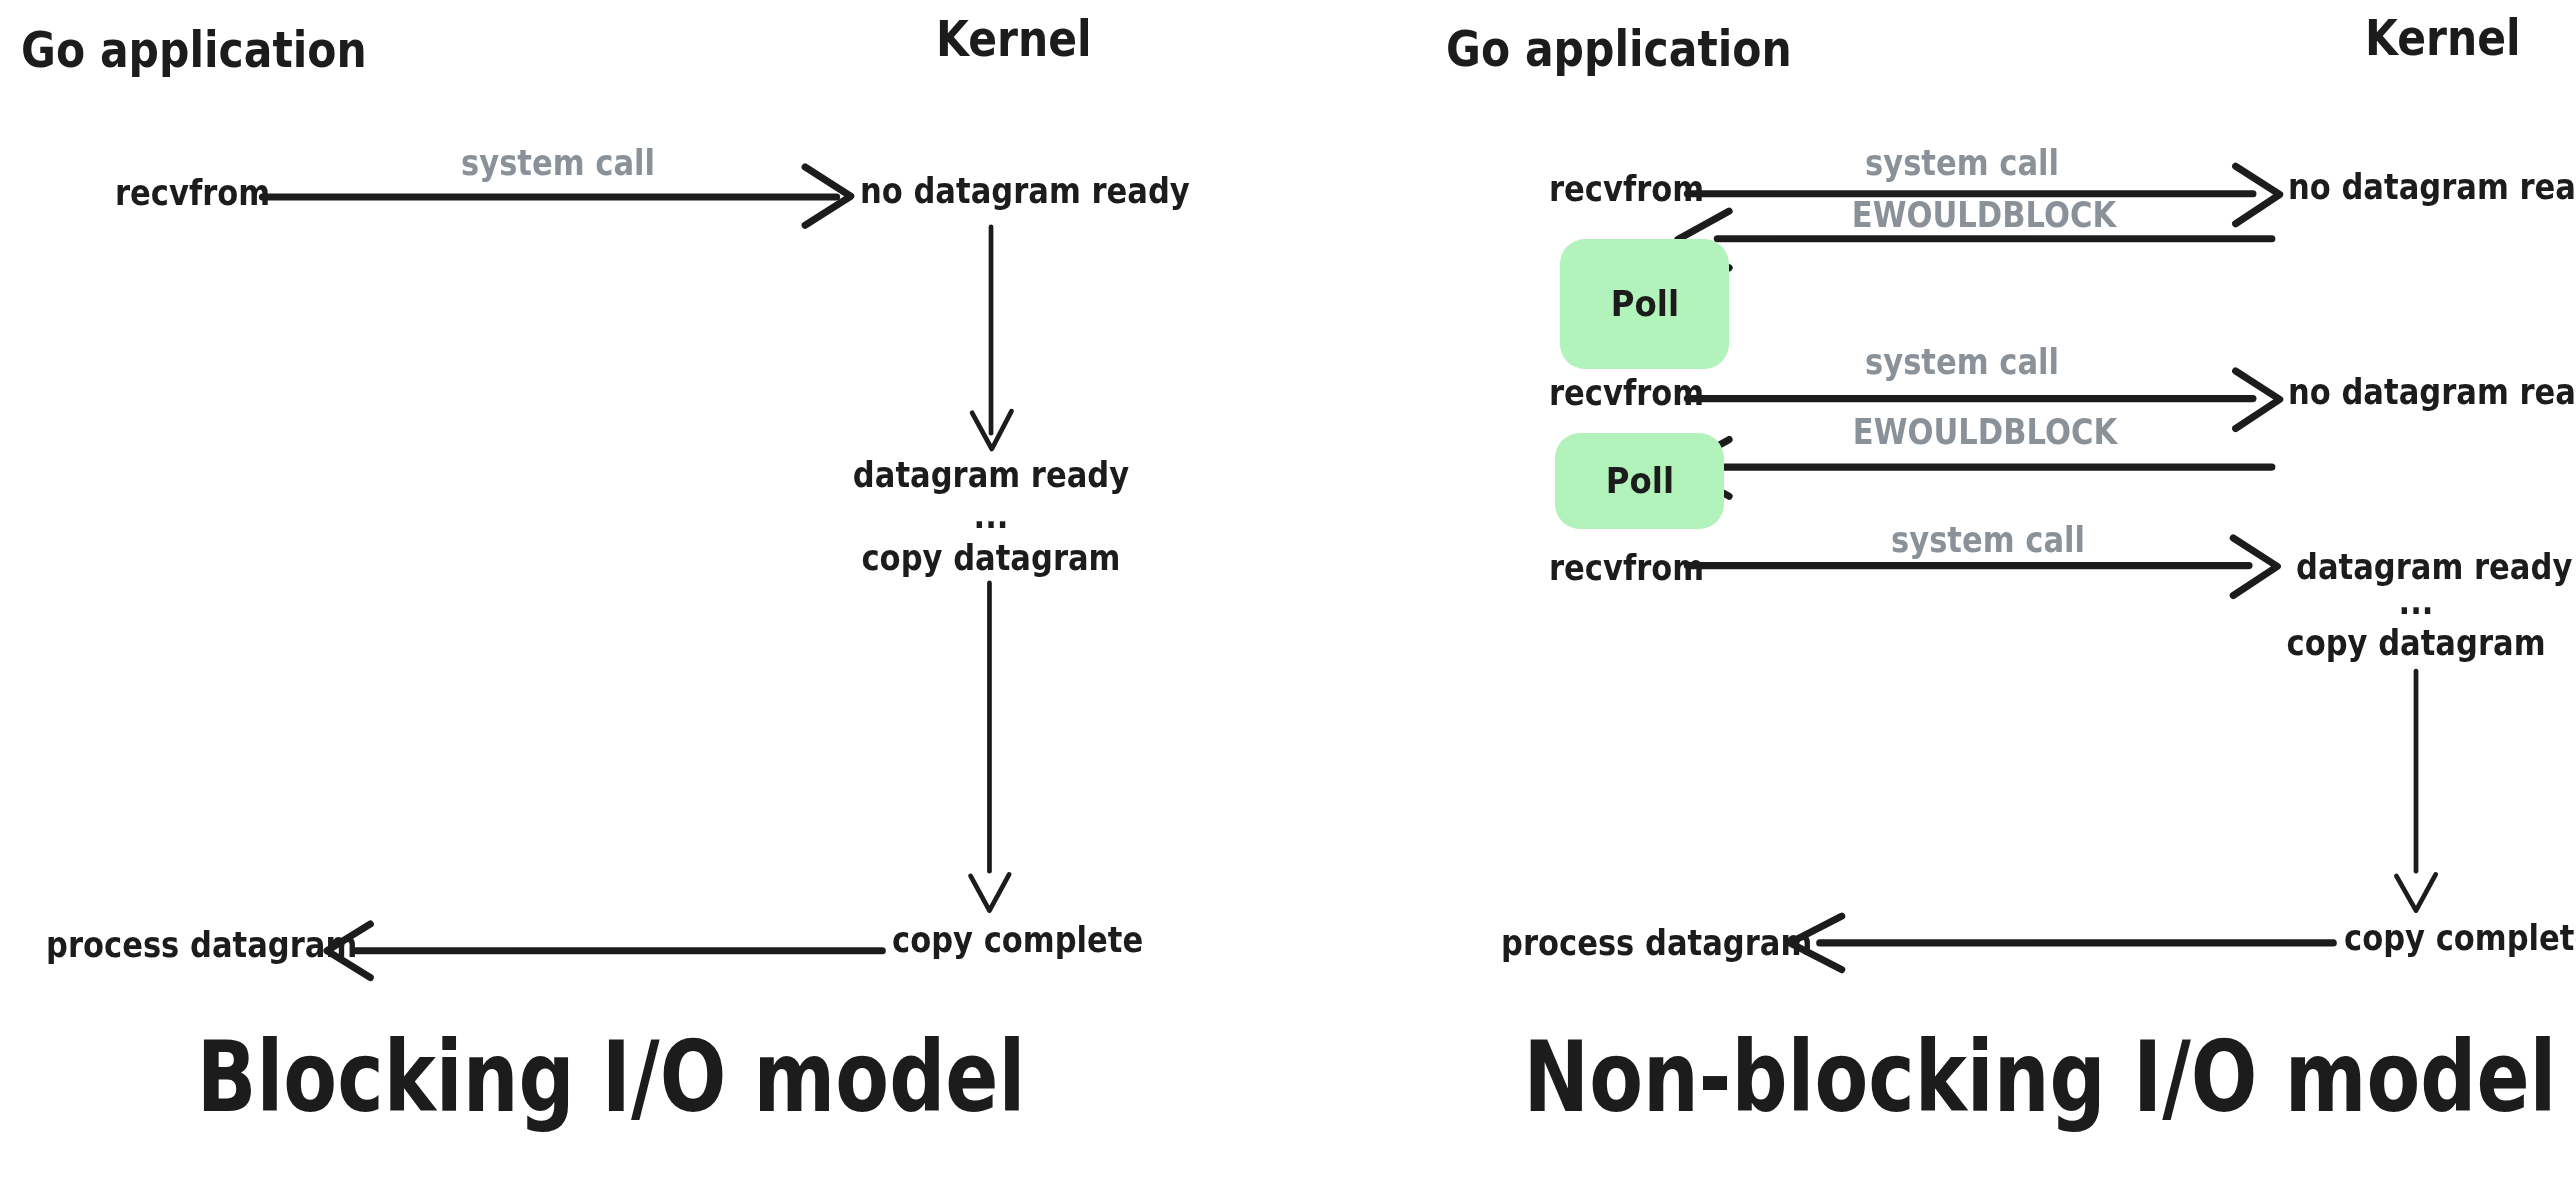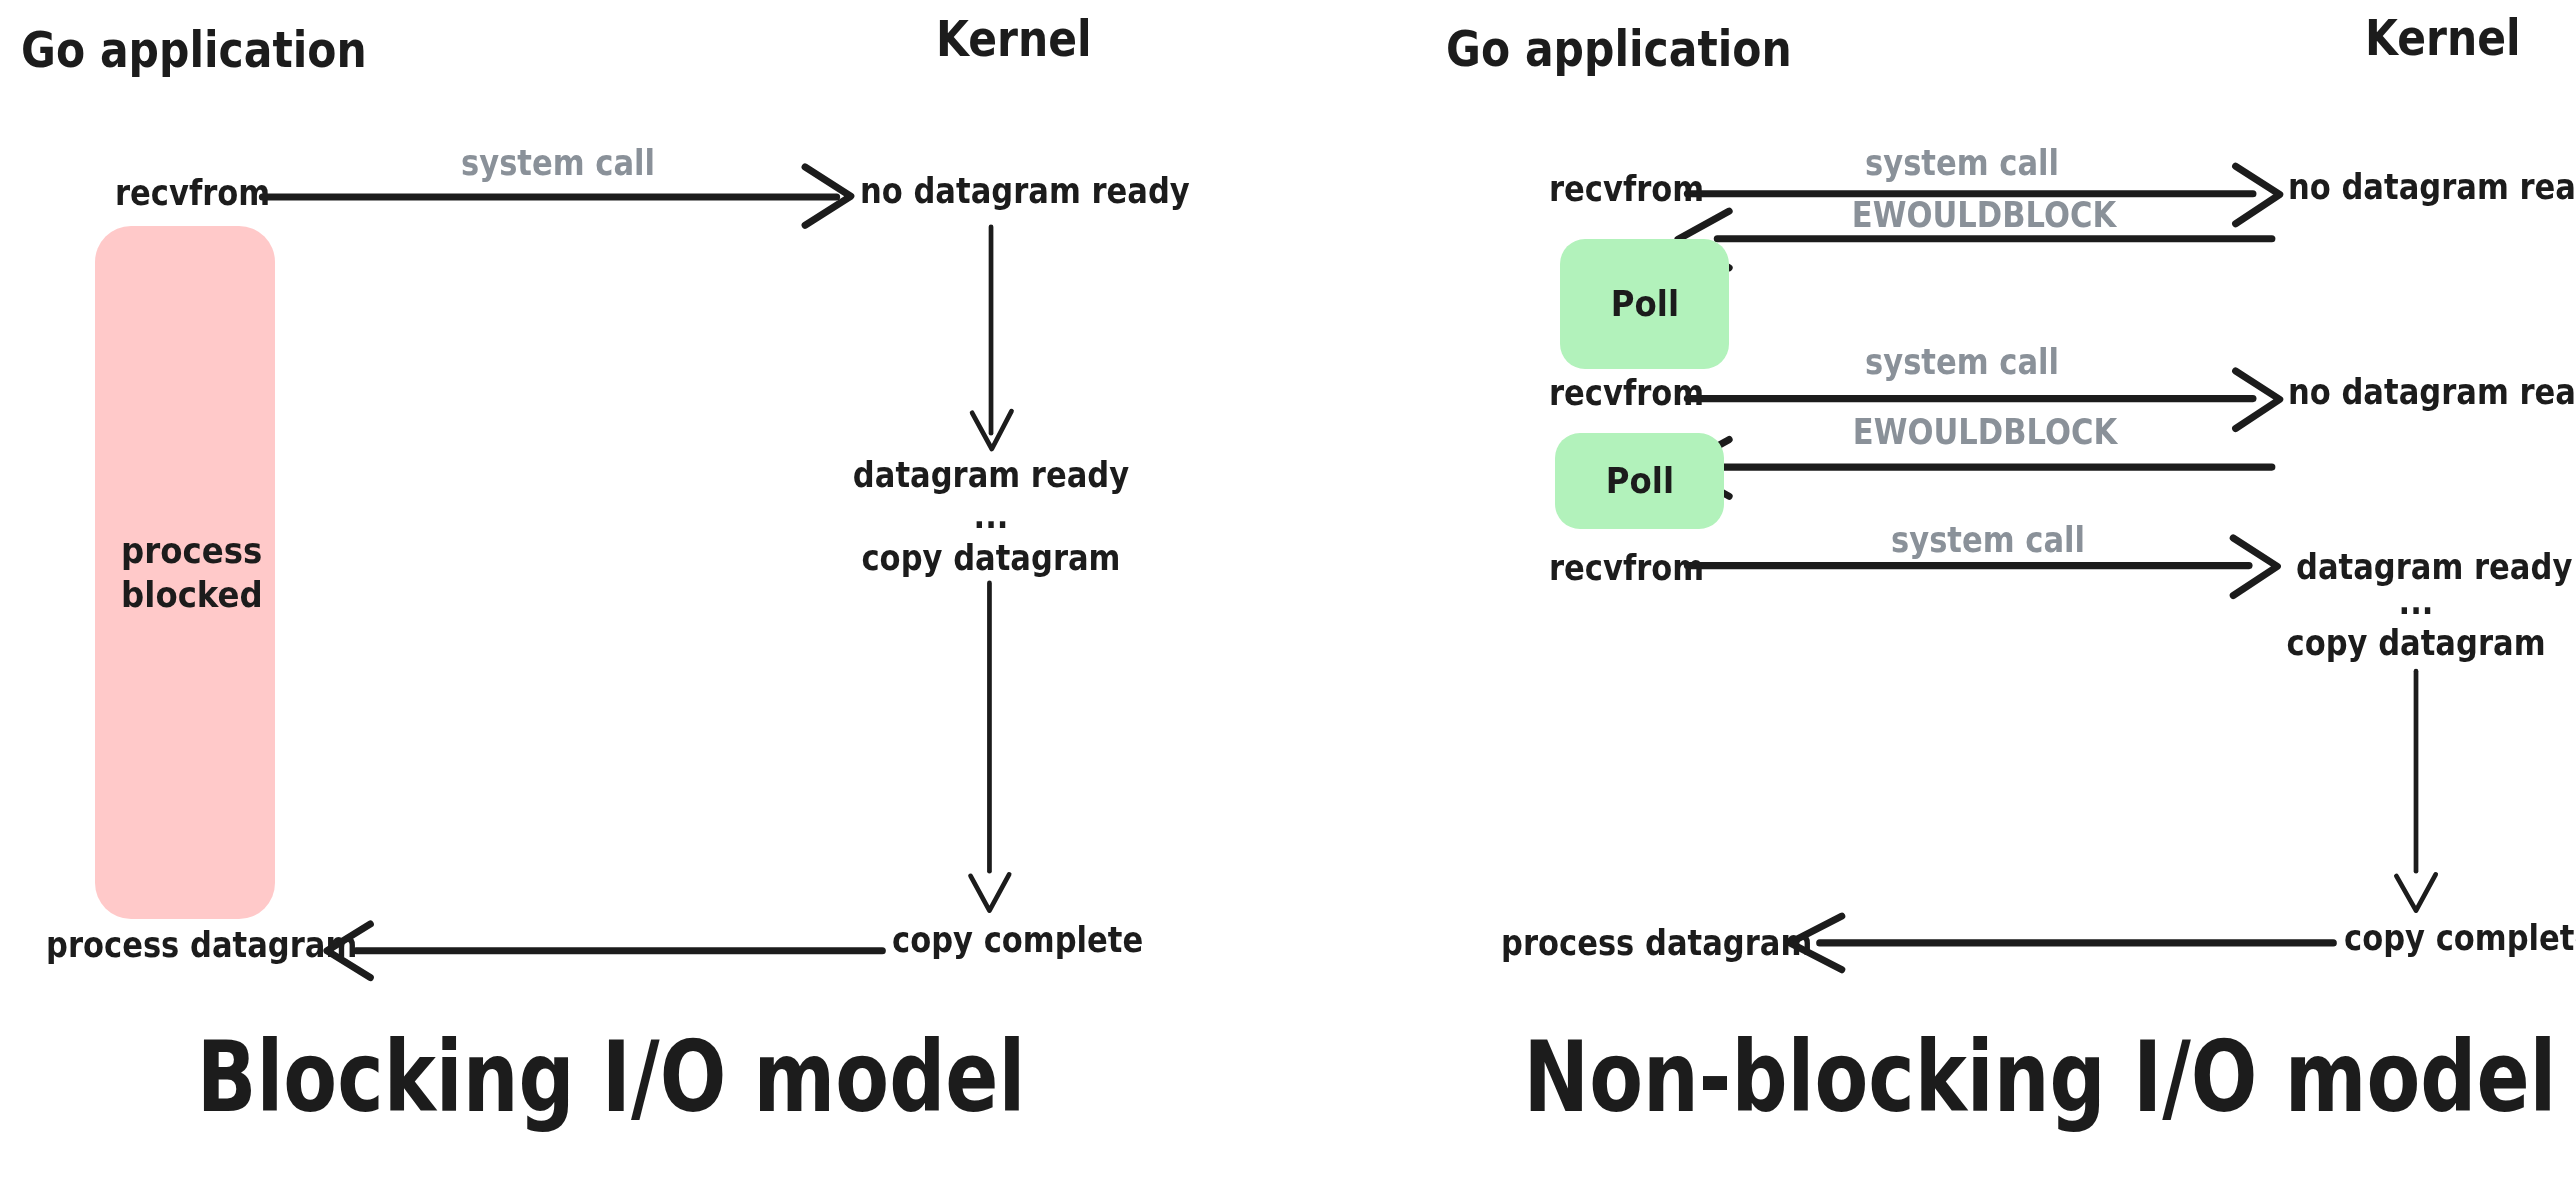--- a/index.html
+++ b/index.html
@@ -84,23 +84,20 @@
   <div class="abs lbl" style="left:115px;top:173px">recvfrom</div>
   <div class="abs lbl muted centered" style="left:558px;top:143px">system call</div>
   <div class="abs lbl" style="left:860px;top:171px">no datagram ready</div>
 
   <div class="abs waitblock" style="left:991px;top:454px">
     <div>datagram ready</div>
     <div>...</div>
     <div>copy datagram</div>
   </div>
 
-  <div class="softbox pink" style="left:95px;top:226px;width:180px;height:693px">
-    <div class="boxtext" style="width:142px;white-space:normal">process blocked</div>
-  </div>
 
   <div class="abs lbl" style="left:892px;top:920px">copy complete</div>
   <div class="abs lbl" style="left:46px;top:925px">process datagram</div>
 
   <div class="abs title" style="left:611px;top:1024px">Blocking I/O model</div>
 
   <div class="abs hdr" style="left:1446px;top:23.6px">Go application</div>
   <div class="abs hdr" style="left:2365px;top:12.6px">Kernel</div>
 
   <div class="abs lbl" style="left:1549px;top:169px">recvfrom</div>

